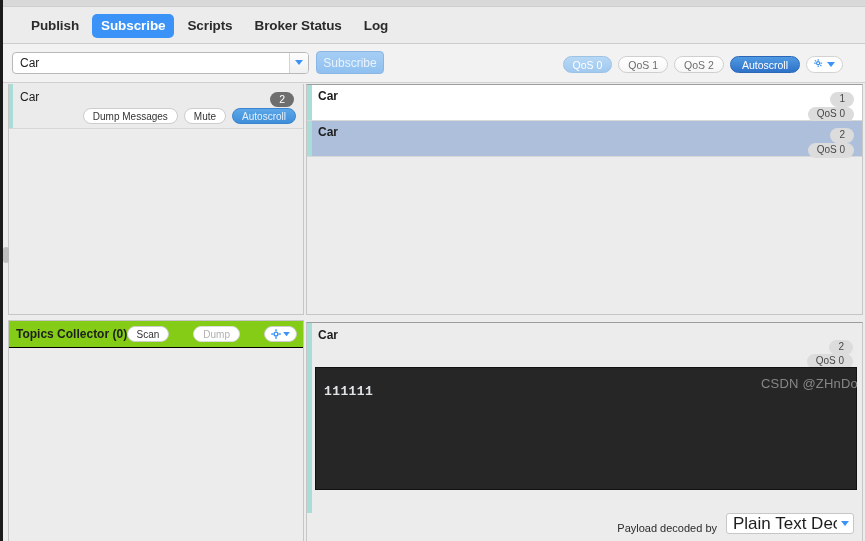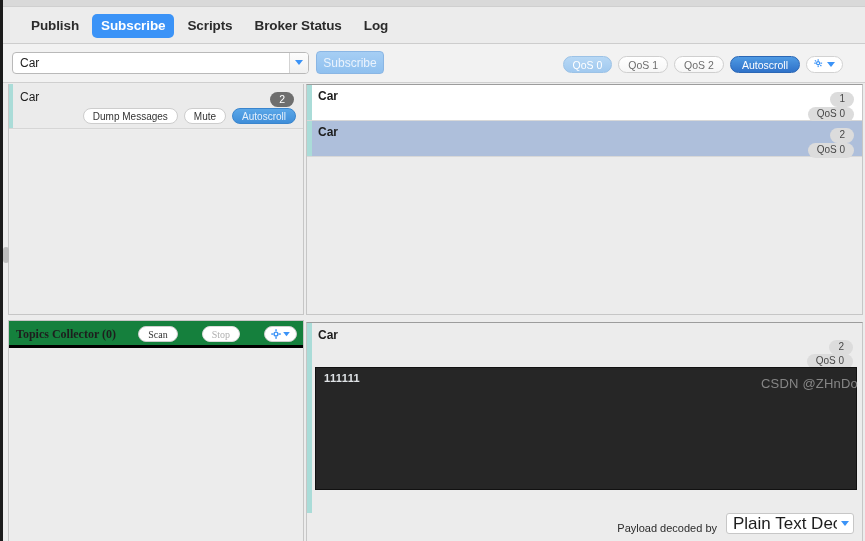--- a/index.html
+++ b/index.html
@@ -215,23 +215,22 @@
   .topics-panel {
     position: absolute; left: 5px; top: 236px;
     width: 296px; height: 221px;
     background: #ececec;
     border: 1px solid #c6c6c6;
     border-bottom: none;
   }
   .topics-head {
     position: relative;
     height: 27px;
-    border-bottom: 3px solid #000000;
-    background: #15803d;
-    font-family: Liberation Serif, serif;
+    border-bottom: 1px solid #000000;
+    background: #84cc16;
   }
   .topics-head .title {
     position: absolute; left: 7px; top: 6px;
     font-size: 12px; font-weight: bold; color: #1e1e1e;
   }
   .topics-actions {
     position: absolute; right: 6px; top: 5px;
     display: flex; gap: 24px; align-items: center;
   }
   .act.muted { color: #b0b0b0; border-color: #dcdcdc; }
@@ -314,23 +313,23 @@
   .detail .qos { position: absolute; right: 9px; top: 27px; }
 
   .payload-box {
     position: absolute; left: 8px; top: 44px;
     width: 542px; height: 123px;
     background: #262626;
     border: 1px solid #111111;
     overflow: hidden;
   }
   .payload-text {
-    position: absolute; left: 8px; top: 4px;
-    font-family: Liberation Sans, sans-serif;
-    font-size: 11px;
+    position: absolute; left: 8px; top: 16px;
+    font-family: Liberation Mono, monospace;
+    font-size: 13px;
     font-weight: bold;
     color: #dfe3e6;
     letter-spacing: 0.4px;
     white-space: pre-wrap;
   }
 
   .decoder-row {
     position: absolute; right: 8px; bottom: 7px;
     display: flex; align-items: center; gap: 9px;
   }
@@ -438,21 +437,21 @@
       <div class="sub-blank"></div>
     </div>
 
     <div class="scroll-grip"></div>
 
     <div class="topics-panel">
       <div class="topics-head">
         <div class="title">Topics Collector (0)</div>
         <div class="topics-actions">
           <div class="act">Scan</div>
-          <div class="act muted">Stop</div>
+          <div class="act muted">Dump</div>
           <div class="act gearact">
             <span class="gearwrap">
               <svg width="10" height="10" viewBox="0 0 12 12" aria-hidden="true">
                 <g fill="#3b93f7">
                   <circle cx="6" cy="6" r="2.3" fill="none" stroke="#3b93f7" stroke-width="1.7"></circle>
                   <rect x="5.2" y="0.3" width="1.7" height="2.4"></rect>
                   <rect x="5.2" y="9.4" width="1.7" height="2.4"></rect>
                   <rect x="0.3" y="5.2" width="2.4" height="1.7"></rect>
                   <rect x="9.4" y="5.2" width="2.4" height="1.7"></rect>
                 </g>

